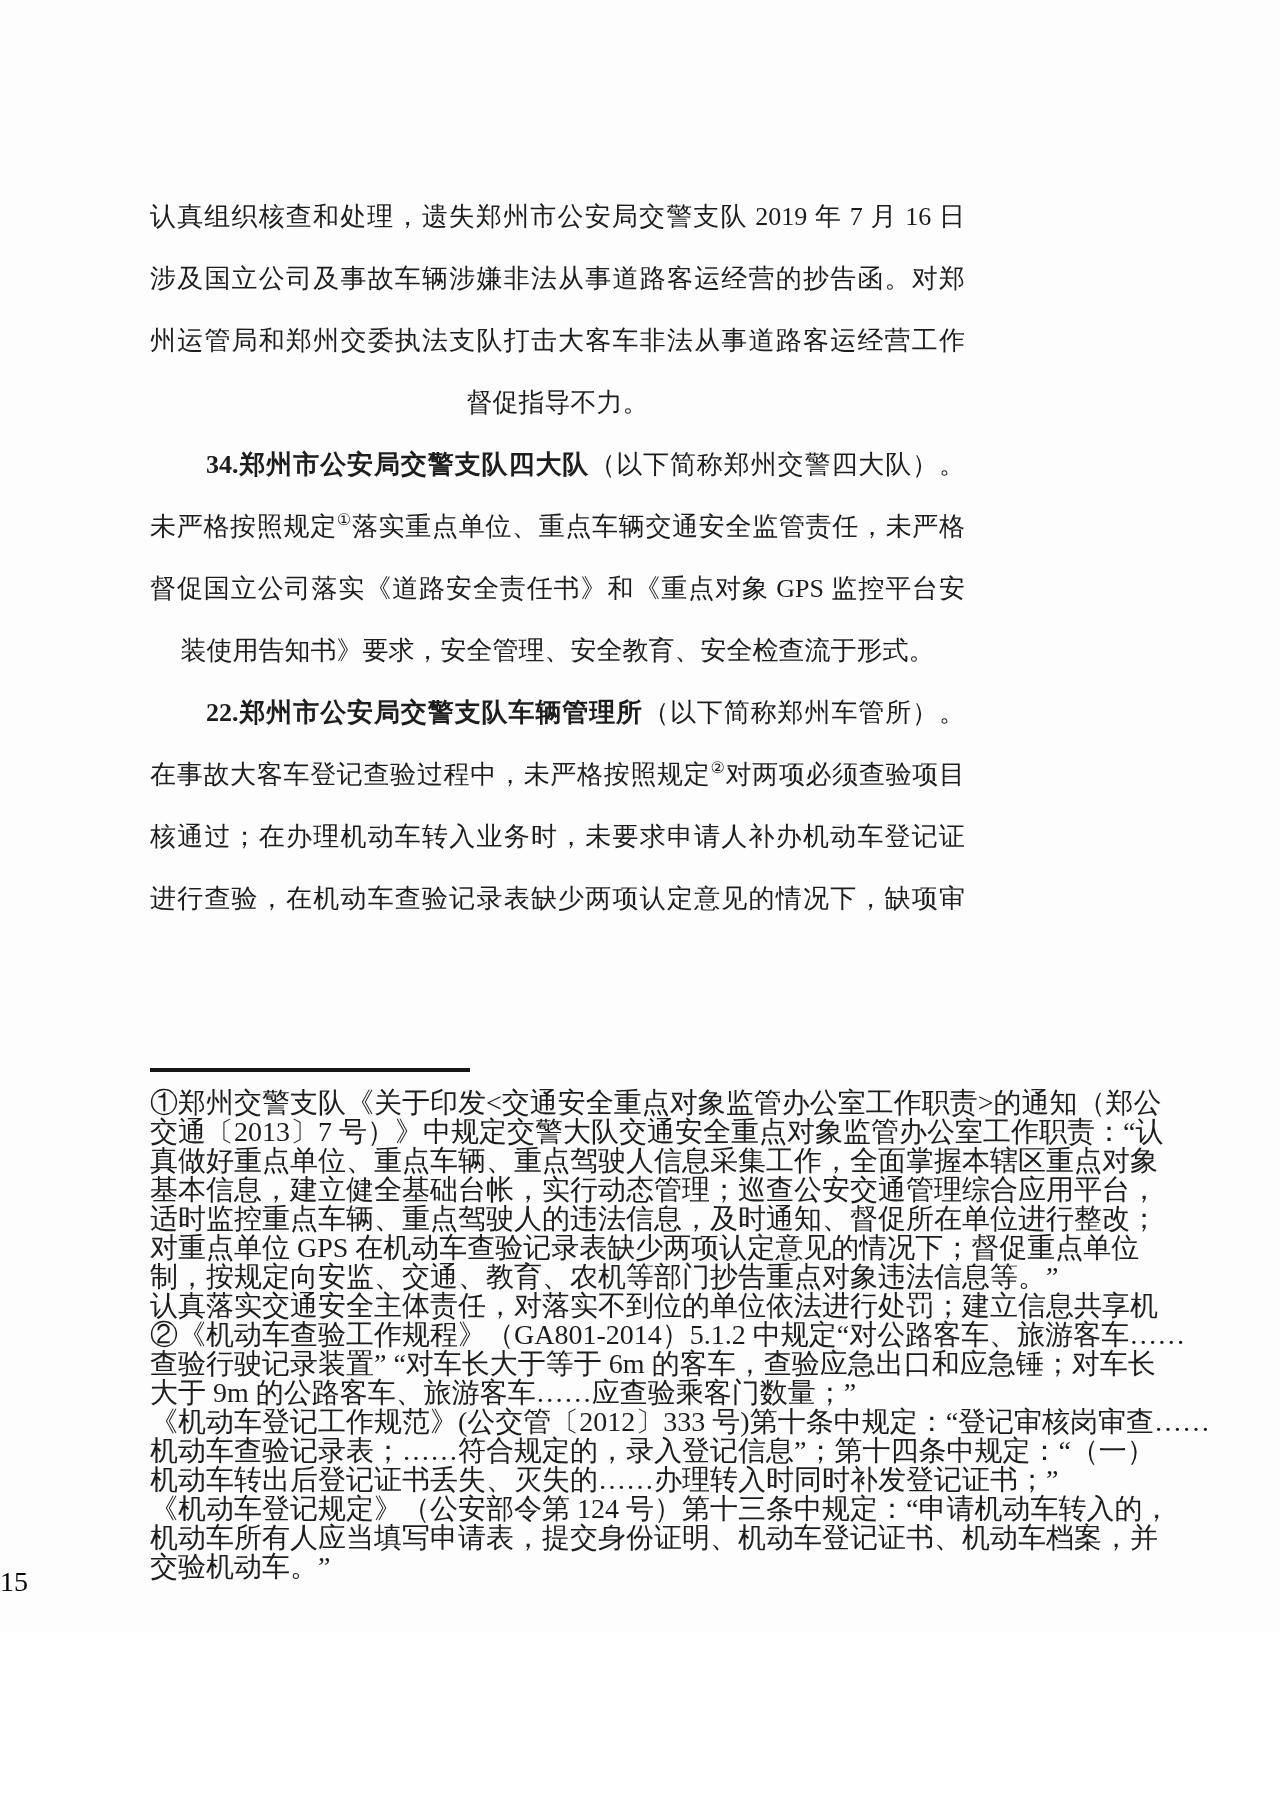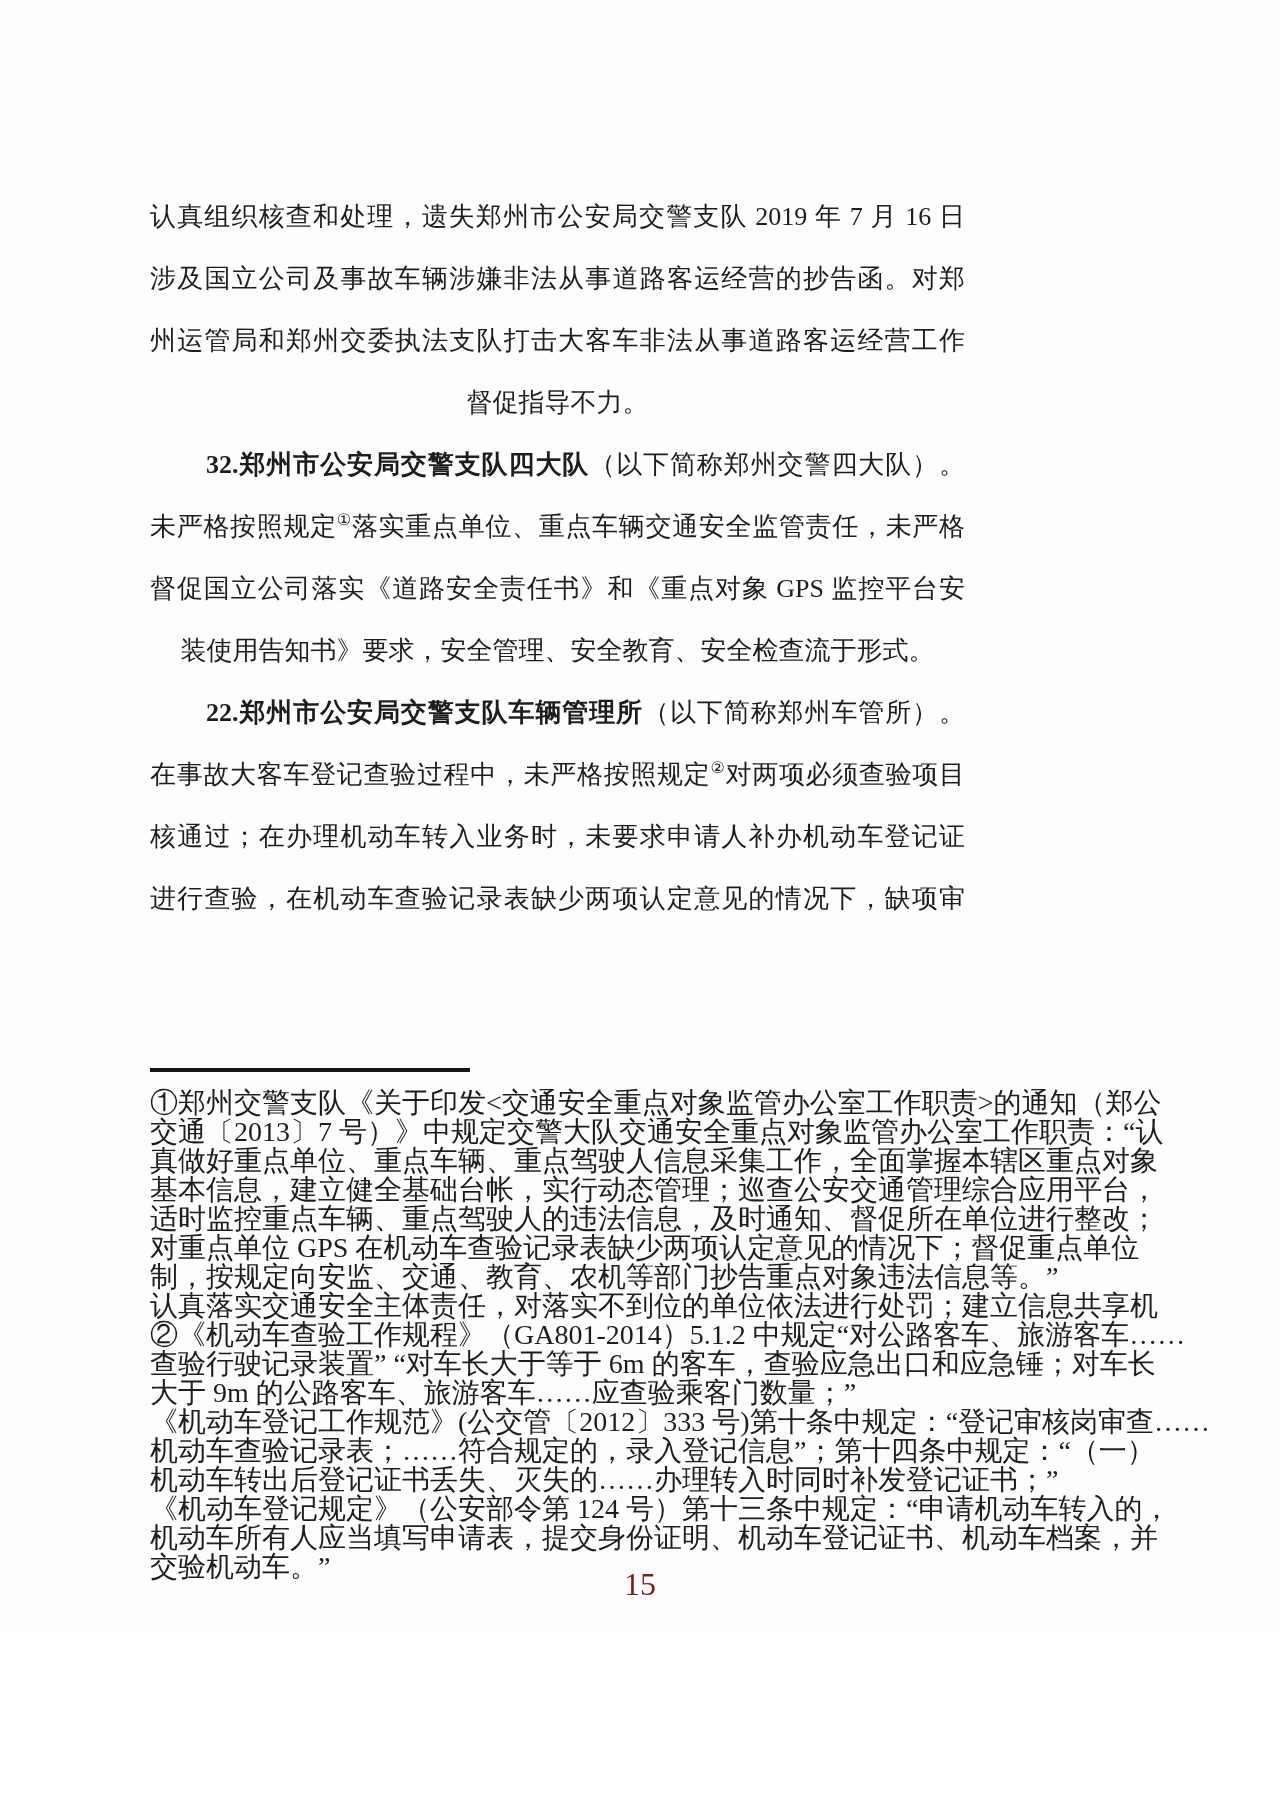--- a/index.html
+++ b/index.html
@@ -60,36 +60,36 @@
   .fj {
     text-align: justify;
     text-align-last: justify;
     text-justify: distribute;
   }
   .pageno {
     position: absolute;
     top: 1566px;
     left: 0;
     width: 1280px;
-    text-align: center;
-    font-size: 32px;
-    color: #7f1d1d;
+    text-align: left;
+    font-size: 28px;
+    color: #000000;
   }
 </style>
 </head>
 <body>
 
 <div class="page">
 
   <div class="main">
     <div class="bline j"><span>认真组织核查和处理，遗失郑州市公安局交警支队 2019 年 7 月 16 日</span></div>
     <div class="bline j"><span>涉及国立公司及事故车辆涉嫌非法从事道路客运经营的抄告函。对郑</span></div>
     <div class="bline j"><span>州运管局和郑州交委执法支队打击大客车非法从事道路客运经营工作</span></div>
     <div class="bline"><span>督促指导不力。</span></div>
-    <div class="bline j ind"><b class="bhead">32.郑州市公安局交警支队四大队</b><span>（以下简称郑州交警四大队）。</span></div>
+    <div class="bline j ind"><b class="bhead">34.郑州市公安局交警支队四大队</b><span>（以下简称郑州交警四大队）。</span></div>
     <div class="bline j"><span>未严格按照规定</span><sup class="fnref">①</sup><span>落实重点单位、重点车辆交通安全监管责任，未严格</span></div>
     <div class="bline j"><span>督促国立公司落实《道路安全责任书》和《重点对象 GPS 监控平台安</span></div>
     <div class="bline"><span>装使用告知书》要求，安全管理、安全教育、安全检查流于形式。</span></div>
     <div class="bline j ind"><b class="bhead">22.郑州市公安局交警支队车辆管理所</b><span>（以下简称郑州车管所）。</span></div>
     <div class="bline j"><span>在事故大客车登记查验过程中，未严格按照规定</span><sup class="fnref">②</sup><span>对两项必须查验项目</span></div>
     <div class="bline j"><span>核通过；在办理机动车转入业务时，未要求申请人补办机动车登记证</span></div>
     <div class="bline j"><span>进行查验，在机动车查验记录表缺少两项认定意见的情况下，缺项审</span></div>
   </div>
 
   <div class="separator"></div>

